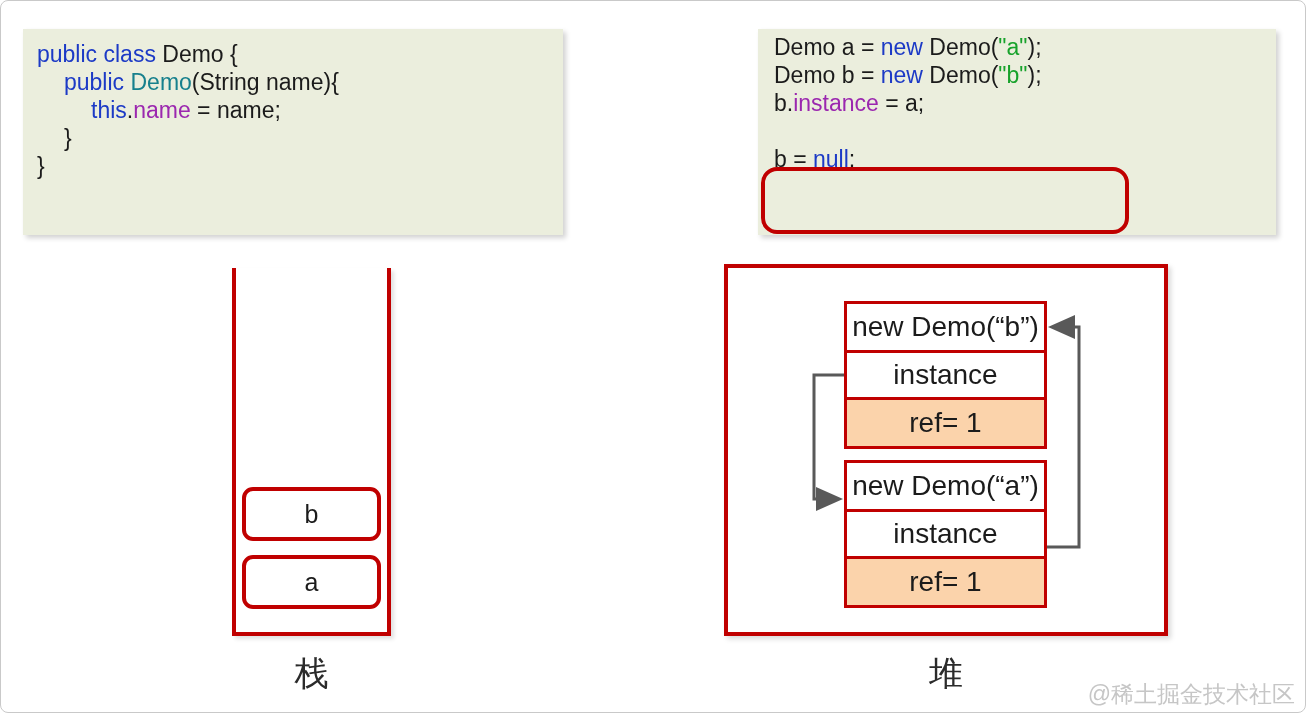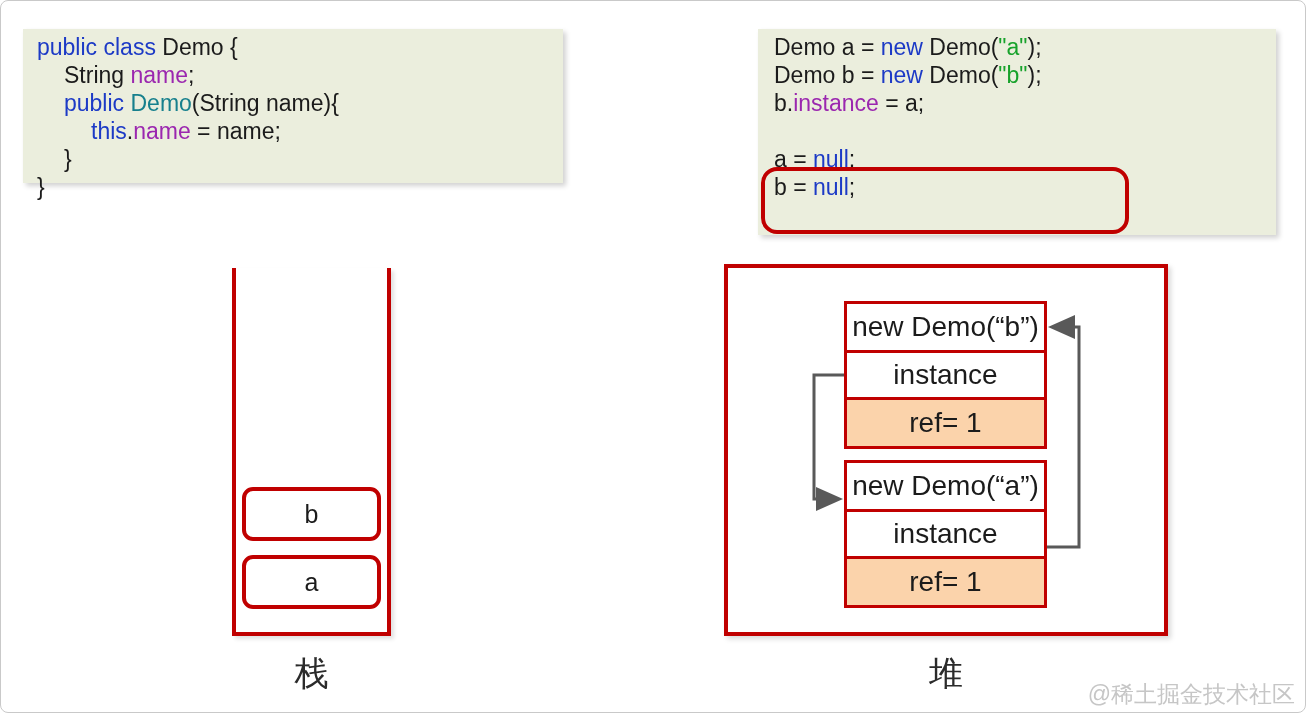--- a/index.html
+++ b/index.html
@@ -17,21 +17,21 @@
   .code-block{
     position:absolute;
     background:#ebeedd;
     box-shadow:3px 3px 5px rgba(0,0,0,0.18);
     font-family:"Liberation Sans", sans-serif;
     font-size:23px;
     line-height:28px;
     color:#1b1b1b;
     box-sizing:border-box;
   }
-  .code-left{left:22px;top:28px;width:540px;height:154px;padding:4px 0 0 14px;}
+  .code-left{left:22px;top:28px;width:540px;height:206px;padding:11px 0 0 14px;}
   .code-right{left:757px;top:28px;width:518px;height:206px;padding:4px 0 0 16px;}
   .code-line{white-space:pre;}
   .indent-0{padding-left:0;}
   .indent-1{padding-left:27px;}
   .indent-2{padding-left:54px;}
   .tok-plain{color:#1b1b1b;}
   .tok-kw{color:#1c3ac6;}
   .tok-type{color:#17808d;}
   .tok-field{color:#9b27af;}
   .tok-str{color:#17a22b;}
@@ -111,33 +111,31 @@
     color:#c6c6c6;
   }
 </style>
 </head>
 <body>
 
 <div class="canvas">
 
   <div class="code-block code-left">
       <div class="code-line indent-0"><span class="tok-kw">public class</span><span class="tok-plain"> Demo {</span></div>
-      <div class="code-line indent-1"><span class="tok-plain">String </span><span class="tok-field">name</span><span class="tok-plain">;</span></div>
       <div class="code-line indent-1"><span class="tok-kw">public </span><span class="tok-type">Demo</span><span class="tok-plain">(String name){</span></div>
       <div class="code-line indent-2"><span class="tok-kw">this</span><span class="tok-plain">.</span><span class="tok-field">name</span><span class="tok-plain"> = name;</span></div>
       <div class="code-line indent-1"><span class="tok-plain">}</span></div>
       <div class="code-line indent-0"><span class="tok-plain">}</span></div>
     </div>
 
   <div class="code-block code-right">
       <div class="code-line indent-0"><span class="tok-plain">Demo a = </span><span class="tok-kw">new</span><span class="tok-plain"> Demo(</span><span class="tok-str">"a"</span><span class="tok-plain">);</span></div>
       <div class="code-line indent-0"><span class="tok-plain">Demo b = </span><span class="tok-kw">new</span><span class="tok-plain"> Demo(</span><span class="tok-str">"b"</span><span class="tok-plain">);</span></div>
       <div class="code-line indent-0"><span class="tok-plain">b.</span><span class="tok-field">instance</span><span class="tok-plain"> = a;</span></div>
       <div class="code-line indent-0">&nbsp;</div>
-      <div class="code-line indent-0"><span class="tok-plain">a = </span><span class="tok-kw">null</span><span class="tok-plain">;</span></div>
       <div class="code-line indent-0"><span class="tok-plain">b = </span><span class="tok-kw">null</span><span class="tok-plain">;</span></div>
     </div>
 
   <div class="null-highlight"></div>
 
   <div class="stack-walls"></div>
   <div class="stack-slot slot-b">
     <span>b</span>
   </div>
   <div class="stack-slot slot-a">

